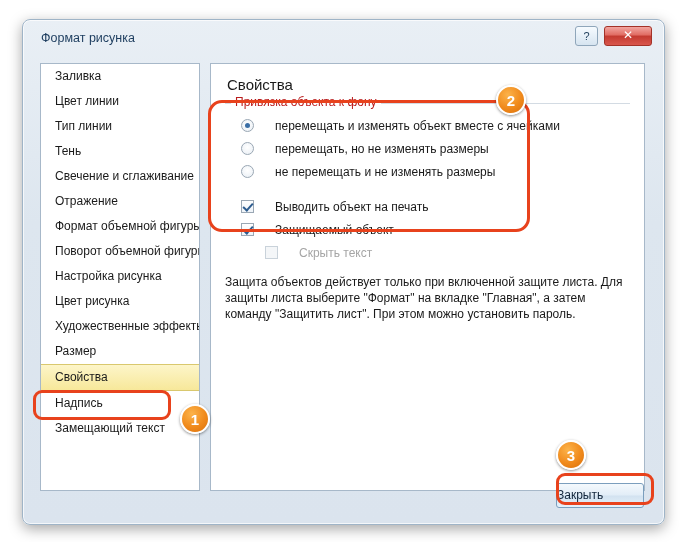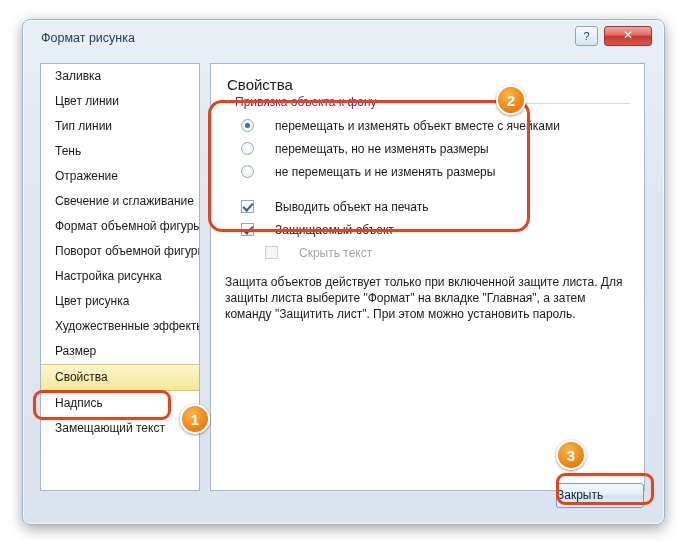--- a/index.html
+++ b/index.html
@@ -126,21 +126,21 @@
     position: relative;
     margin-top: 4px;
   }
   .group-label {
     position: absolute;
     left: 6px;
     top: -8px;
     background: #ffffff;
     padding: 0 4px;
     font-size: 12px;
-    color: #701a75;
+    color: #b91c1c;
   }
   .group-line {
     border-top: 1px solid #d3dbe3;
     margin-top: 2px;
   }
 
   .opt-row {
     display: flex;
     align-items: center;
     height: 23px;
@@ -263,22 +263,22 @@
     <div class="win-btn close-btn">✕</div>
   </div>
 
   <div class="content">
 
     <div class="left-panel">
       <div class="nav-item">Заливка</div>
       <div class="nav-item">Цвет линии</div>
       <div class="nav-item">Тип линии</div>
       <div class="nav-item">Тень</div>
+      <div class="nav-item">Свечение и сглаживание</div>
       <div class="nav-item">Отражение</div>
-      <div class="nav-item">Свечение и сглаживание</div>
       <div class="nav-item">Формат объемной фигуры</div>
       <div class="nav-item">Поворот объемной фигуры</div>
       <div class="nav-item">Настройка рисунка</div>
       <div class="nav-item">Цвет рисунка</div>
       <div class="nav-item">Художественные эффекты</div>
       <div class="nav-item">Размер</div>
       <div class="nav-item selected">Свойства</div>
       <div class="nav-item">Надпись</div>
       <div class="nav-item">Замещающий текст</div>
     </div>

